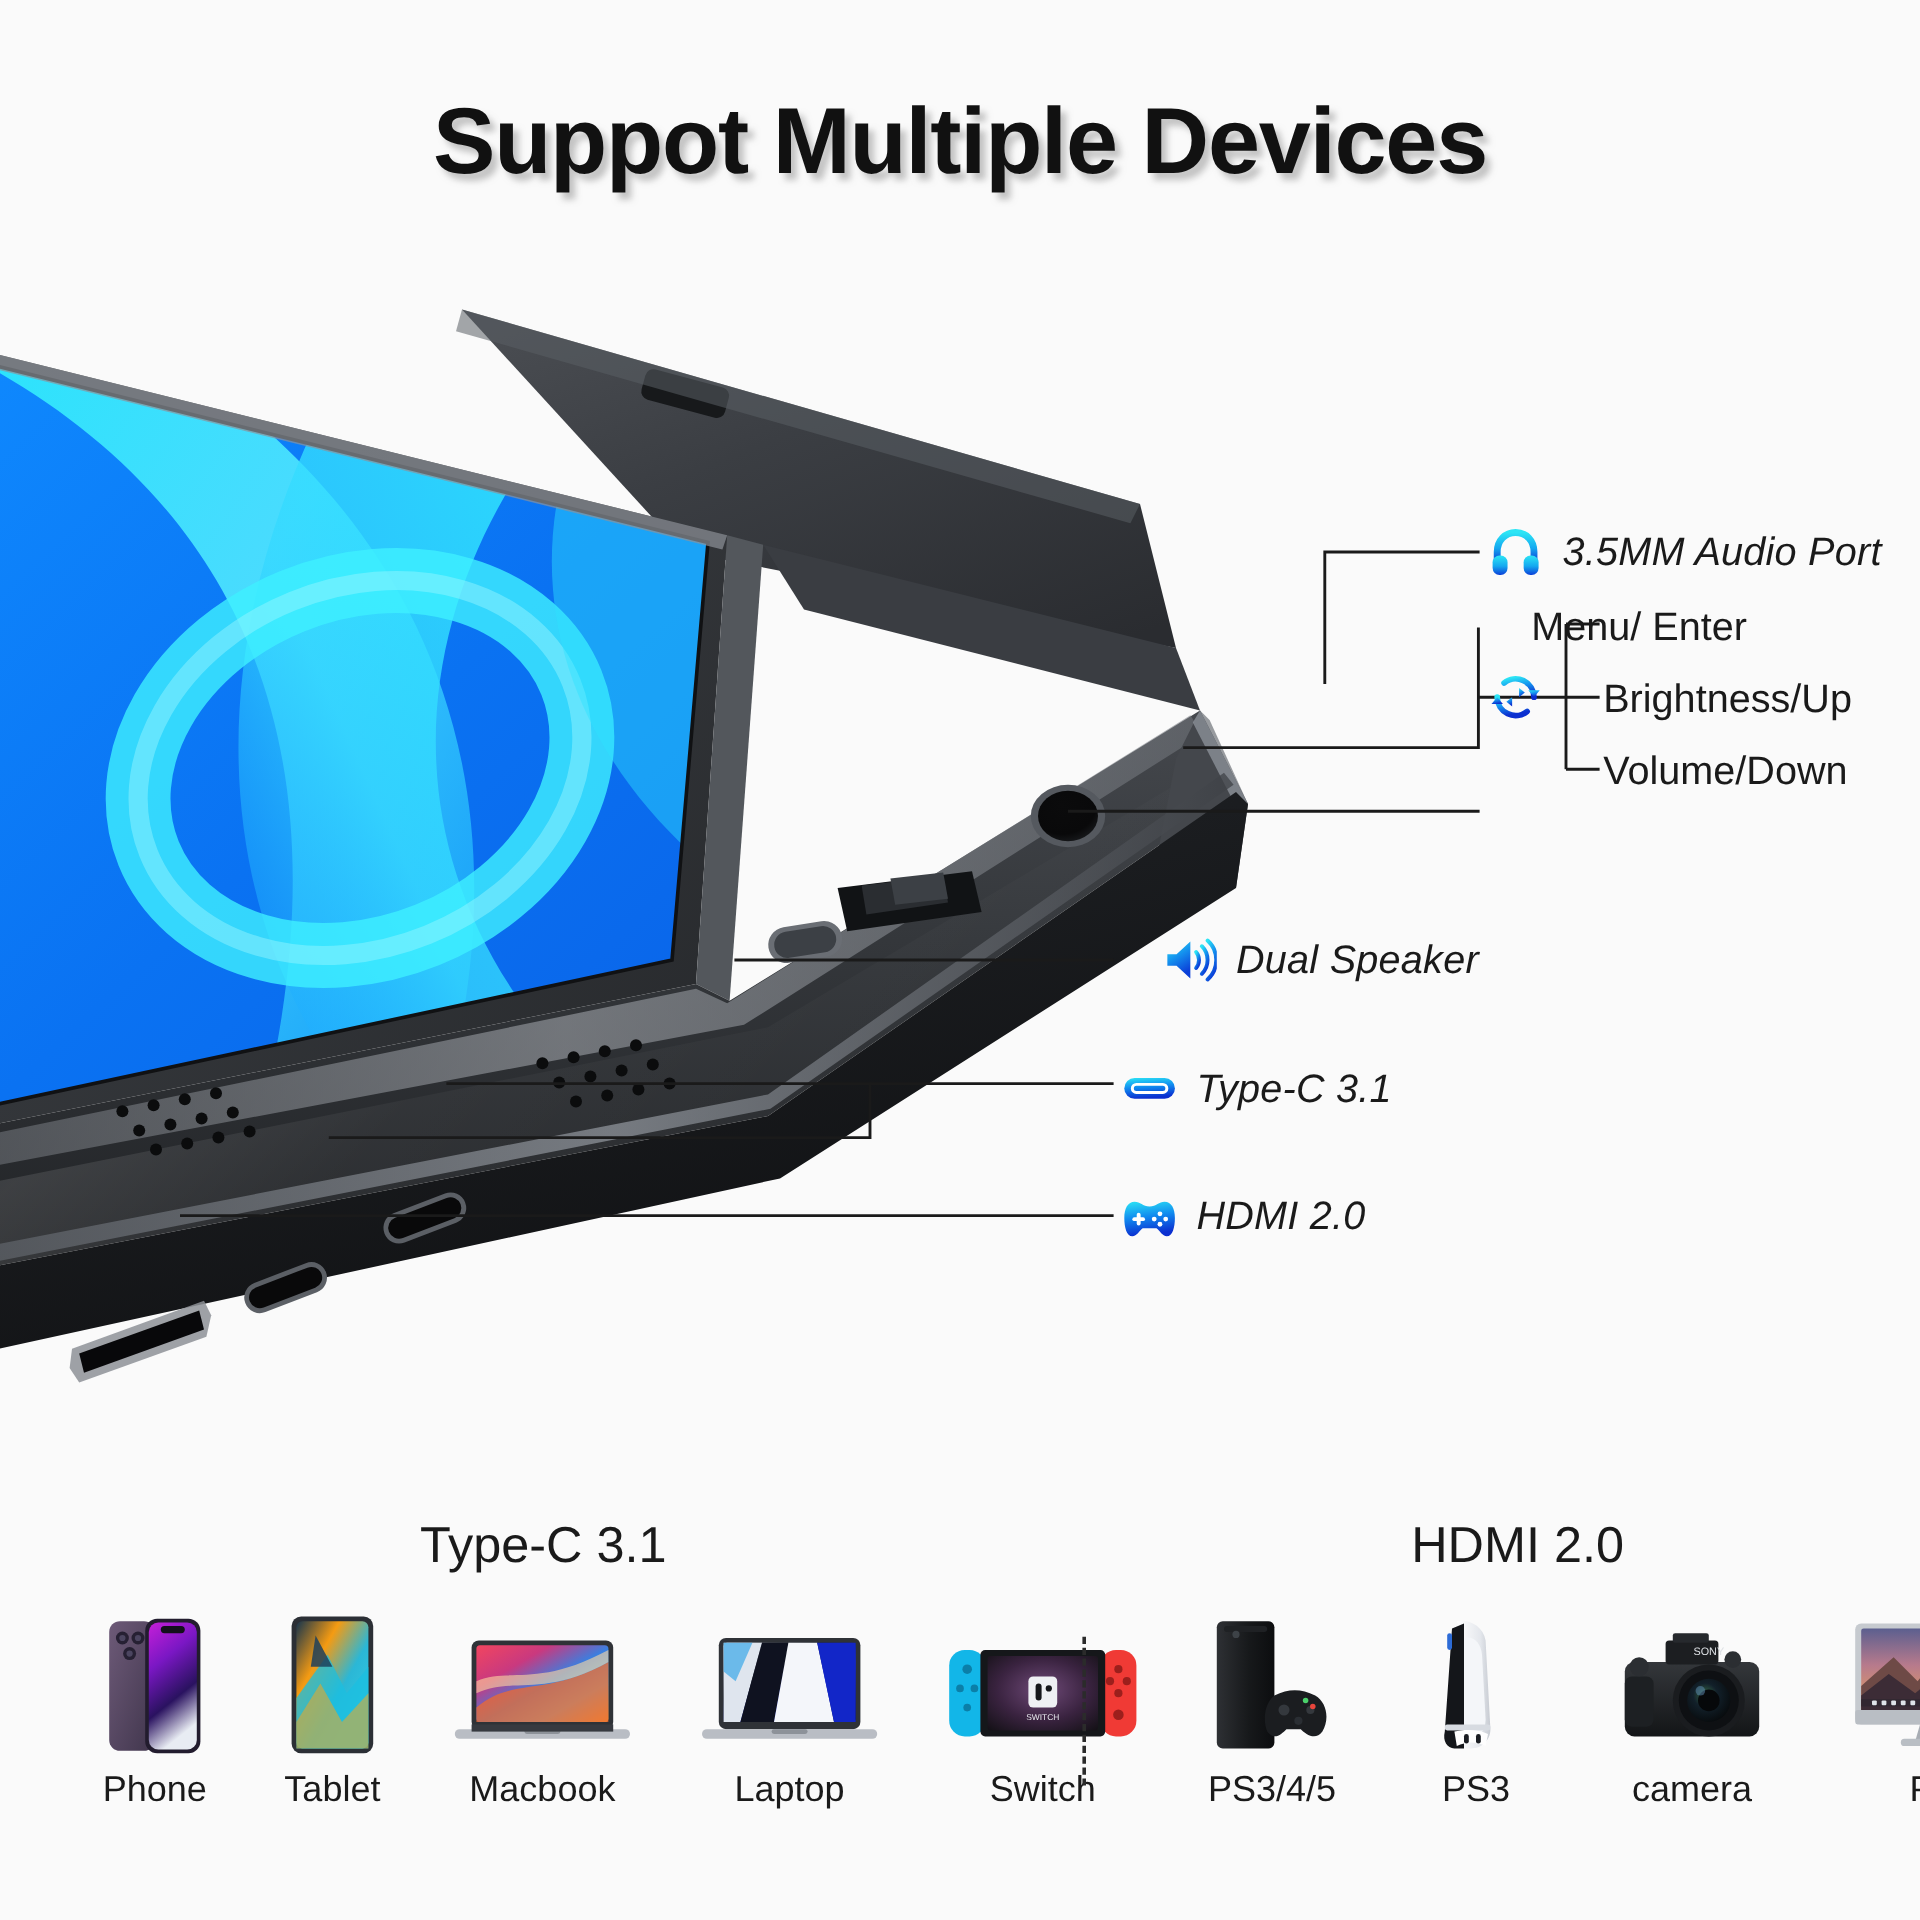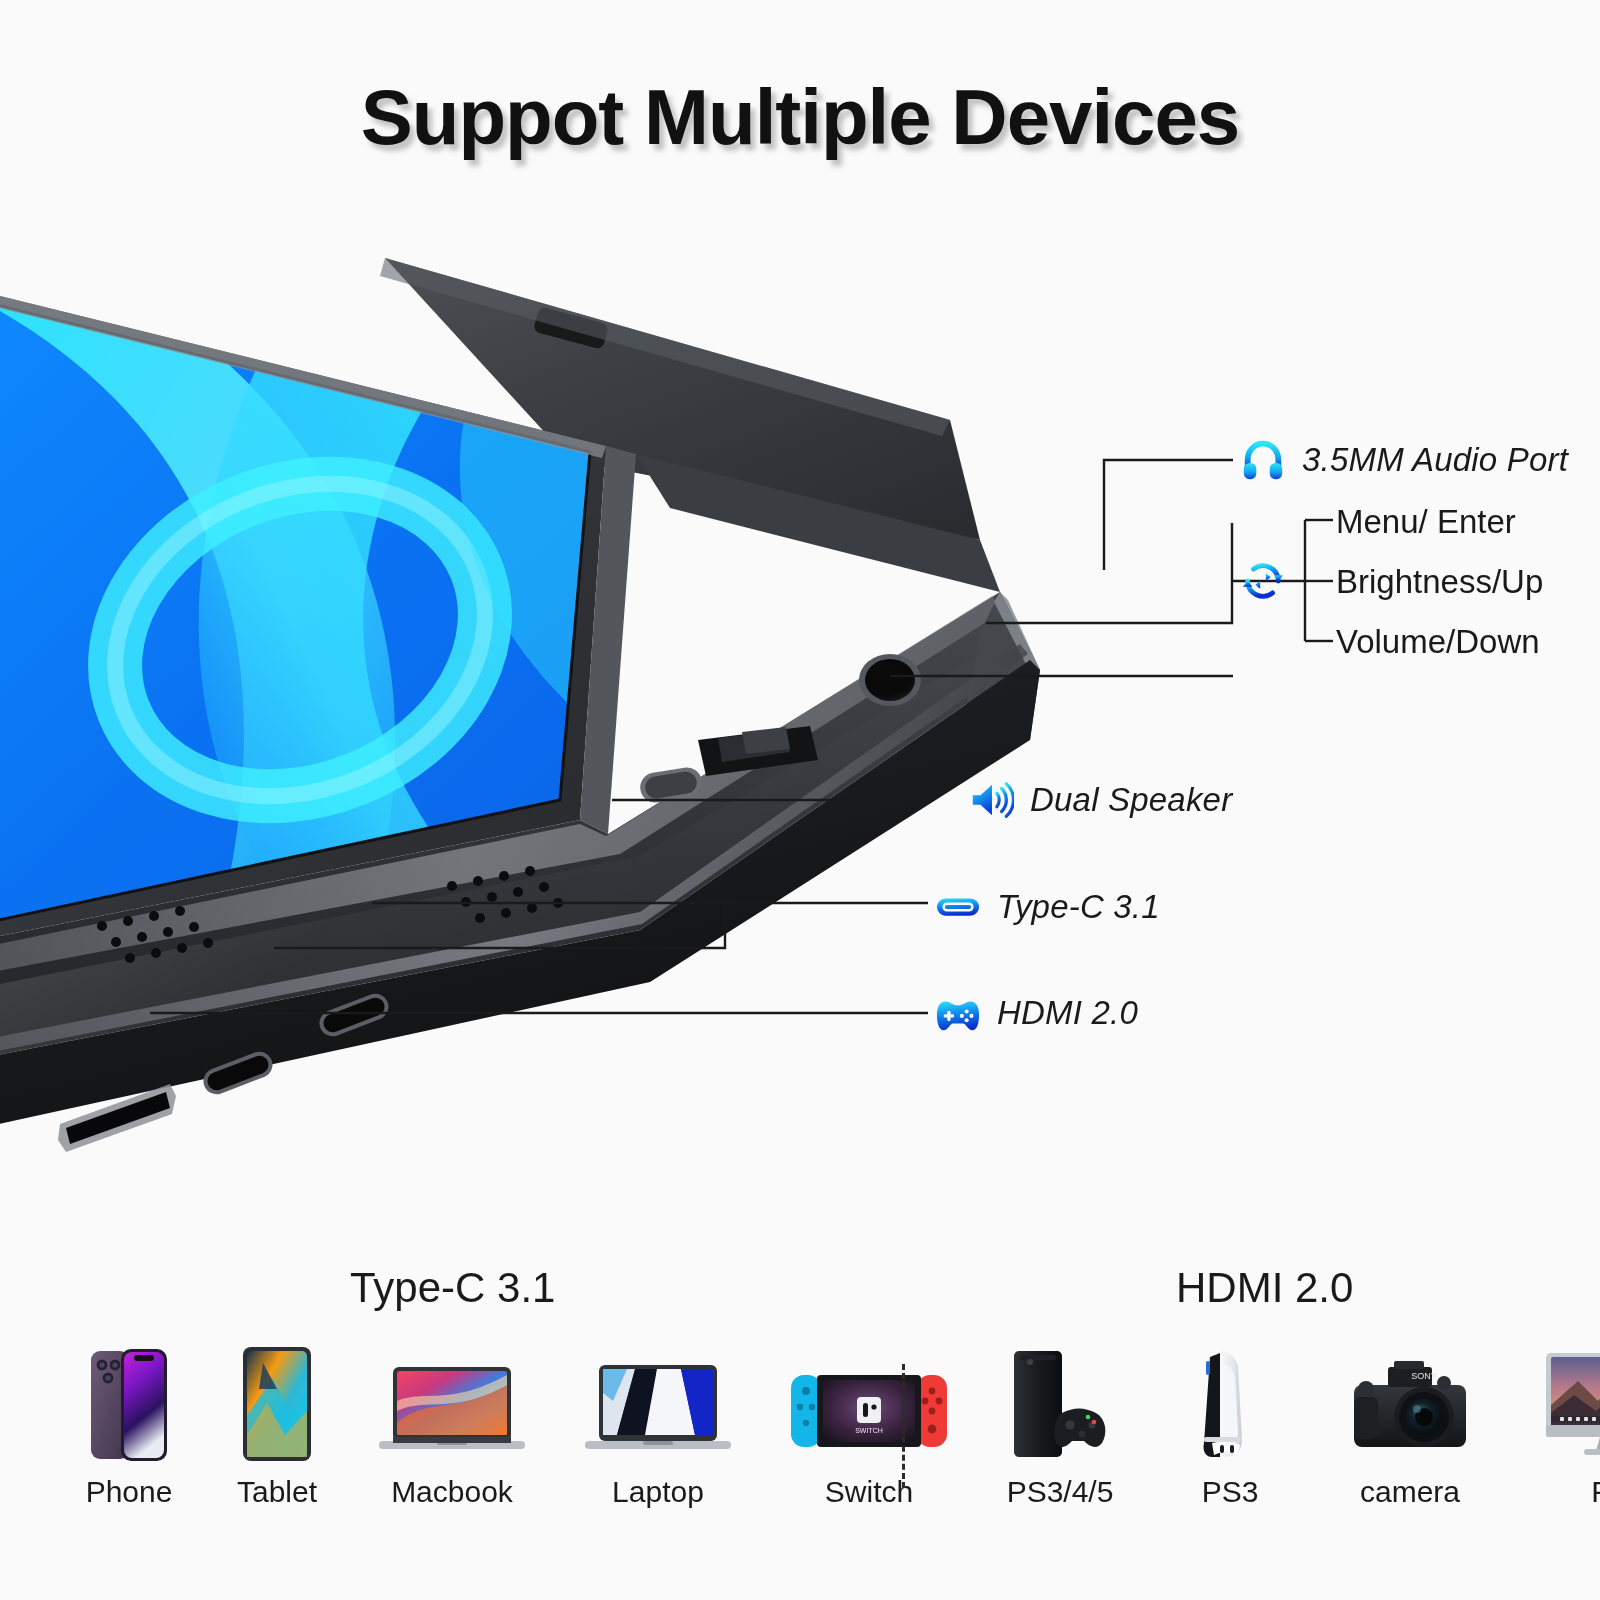--- a/index.html
+++ b/index.html
@@ -275,21 +275,21 @@
         <path d="M8 24 A16 16 0 0 0 34 36.4" fill="none" stroke="url(#gSync)" stroke-width="5" stroke-linecap="round"></path>
         <path d="M40 24 l-5 -6 l10 0 z" fill="url(#gSync)"></path>
         <path d="M8 24 l5 6 l-10 0 z" fill="url(#gSync)"></path>
         <path d="M16 20 h16" stroke="url(#gSync)" stroke-width="4" stroke-linecap="round"></path>
         <path d="M32 20 l-5 -4 v8 z" fill="url(#gSync)"></path>
         <path d="M32 28 h-16" stroke="url(#gSync)" stroke-width="4" stroke-linecap="round"></path>
         <path d="M16 28 l5 -4 v8 z" fill="url(#gSync)"></path>
       </svg>
     </span>
   </div>
-  <div class="osd-sub" style="left:1336px;top:503px;">Menu/ Enter</div>
+  <div class="osd-sub" style="left:1276px;top:503px;">Menu/ Enter</div>
   <div class="osd-sub" style="left:1336px;top:563px;">Brightness/Up</div>
   <div class="osd-sub" style="left:1336px;top:623px;">Volume/Down</div>
 
 
   <div class="callout" style="left:968px;top:777px;">
     <span class="ico">
       <svg viewBox="0 0 48 48">
         <defs>
             <linearGradient id="gSpk" x1="0" y1="0" x2="0.4" y2="1">
           <stop offset="0%" stop-color="#2ce5f5"></stop>

